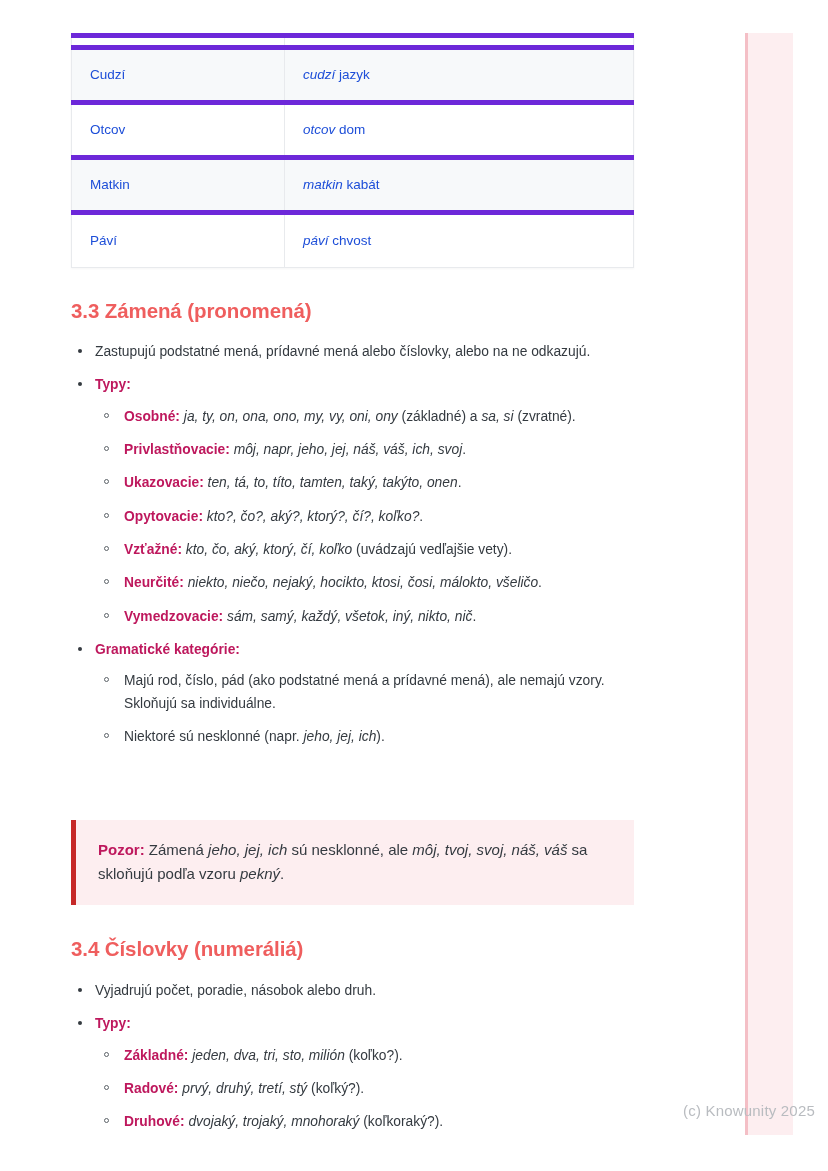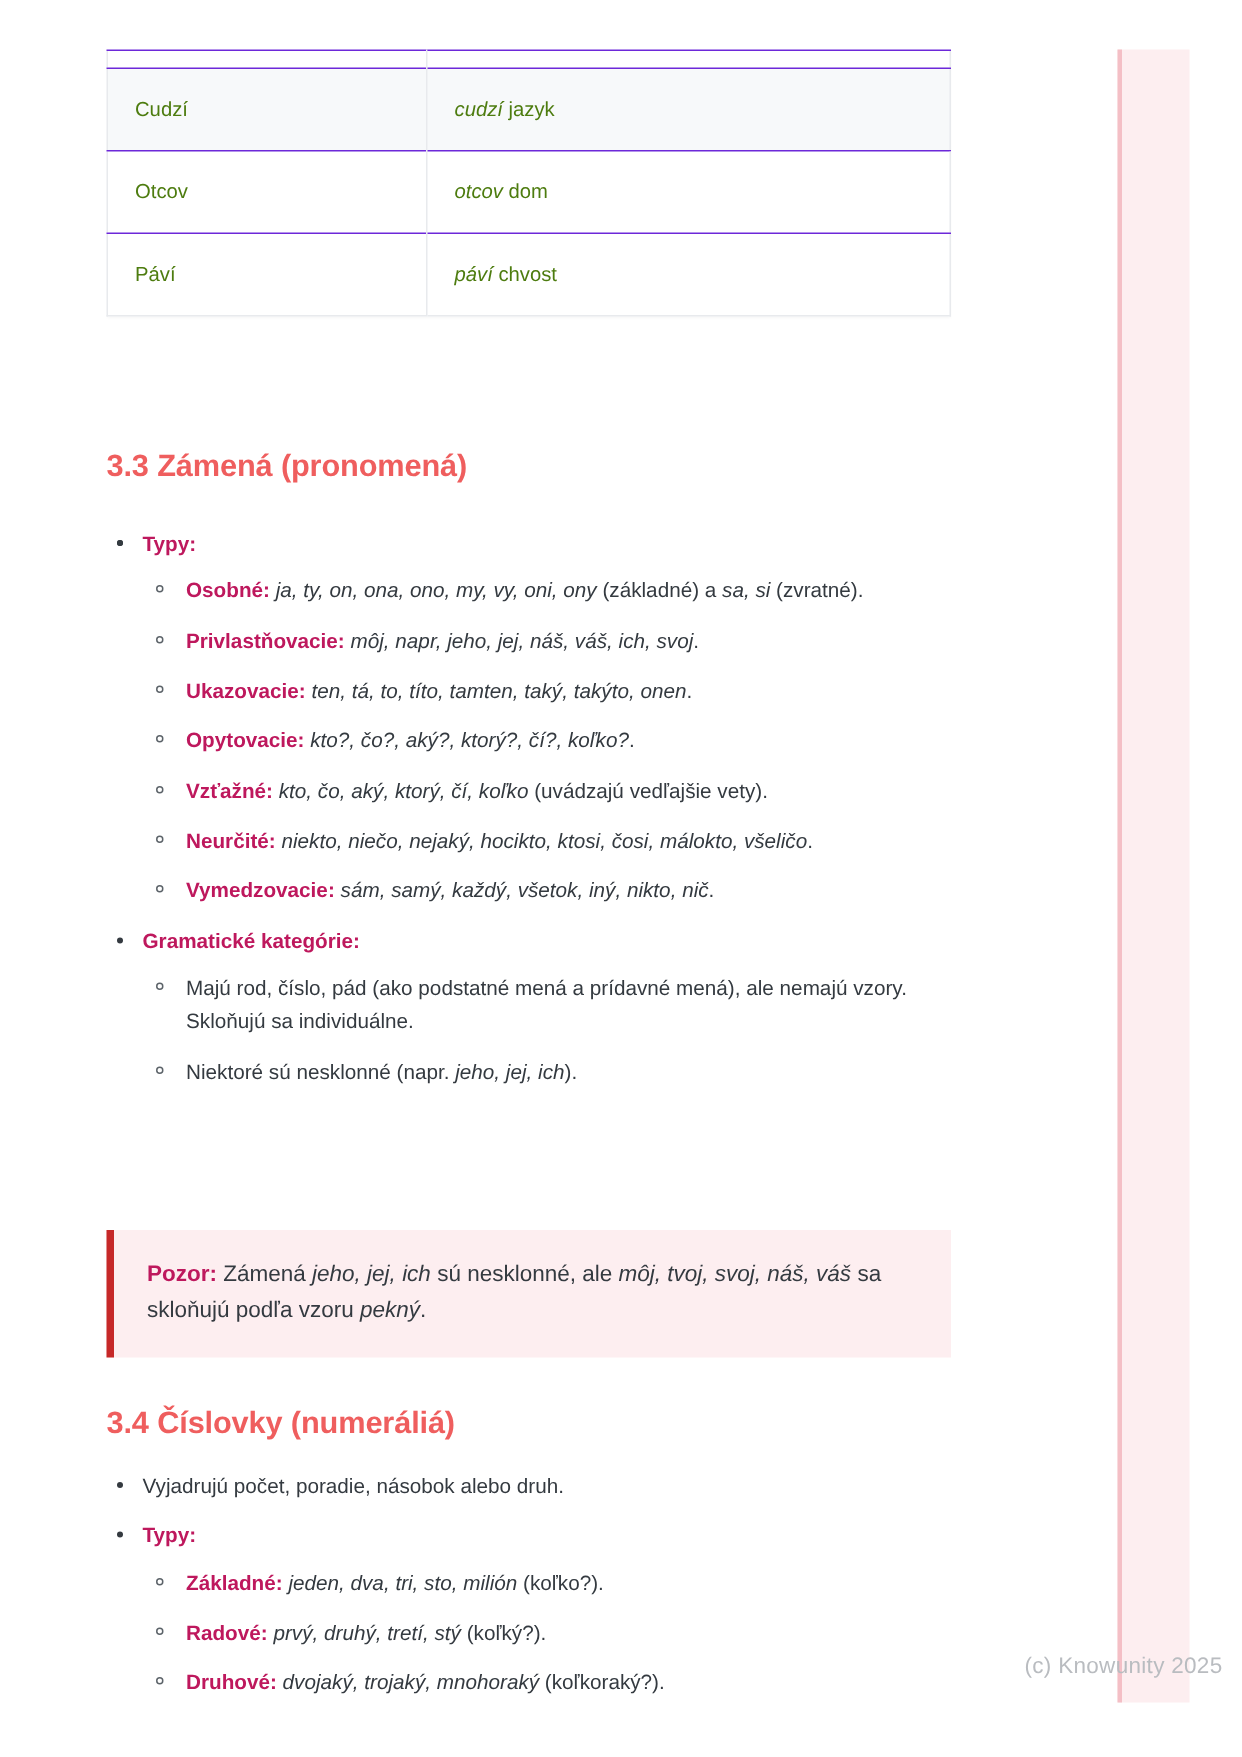--- a/index.html
+++ b/index.html
@@ -48,25 +48,25 @@
   table.decl-table tr {
     height: 55px;
   }
   table.decl-table tr.stripe {
     background: #f7f9fa;
   }
   table.decl-table tr.clipped {
     height: 12px;
   }
   table.decl-table td {
-    border-top: 1px solid #6d28d9;
+    border-top: 5px solid #6d28d9;
     border-right: 1px solid #e8eaed;
     padding: 0 18px;
     vertical-align: middle;
-    color: #4d7c0f;
+    color: #1d4ed8;
     line-height: 1.4;
   }
   table.decl-table td:last-child {
     border-right: none;
   }
   table.decl-table td.col-form {
     width: 176px;
   }
   table.decl-table td em {
     font-style: italic;
@@ -194,36 +194,41 @@
       <tr class="stripe">
         <td class="col-form">Cudzí</td>
         <td><em class="i">cudzí</em><span> jazyk</span></td>
       </tr>
 
       <tr>
         <td class="col-form">Otcov</td>
         <td><em class="i">otcov</em><span> dom</span></td>
       </tr>
 
+      <tr class="stripe">
+        <td class="col-form">Matkin</td>
+        <td><em class="i">matkin</em><span> kabát</span></td>
+      </tr>
 
       <tr>
         <td class="col-form">Páví</td>
         <td><em class="i">páví</em><span> chvost</span></td>
       </tr>
     </tbody>
   </table>
 </div>
 
 <h2 class="section-heading heading-33">3.3 Zámená (pronomená)</h2>
 
 <div class="list-33">
   <ul class="lvl1">
 
     <li class="bullet1">
       <span class="disc"></span>
+      <span>Zastupujú podstatné mená, prídavné mená alebo číslovky, alebo na ne odkazujú.</span>
     </li>
 
     <li class="bullet1">
       <span class="disc"></span>
       <span class="b">Typy:</span>
       <ul class="lvl2">
 
         <li class="bullet2">
           <span class="circ"></span>
           <span class="b">Osobné:</span>

